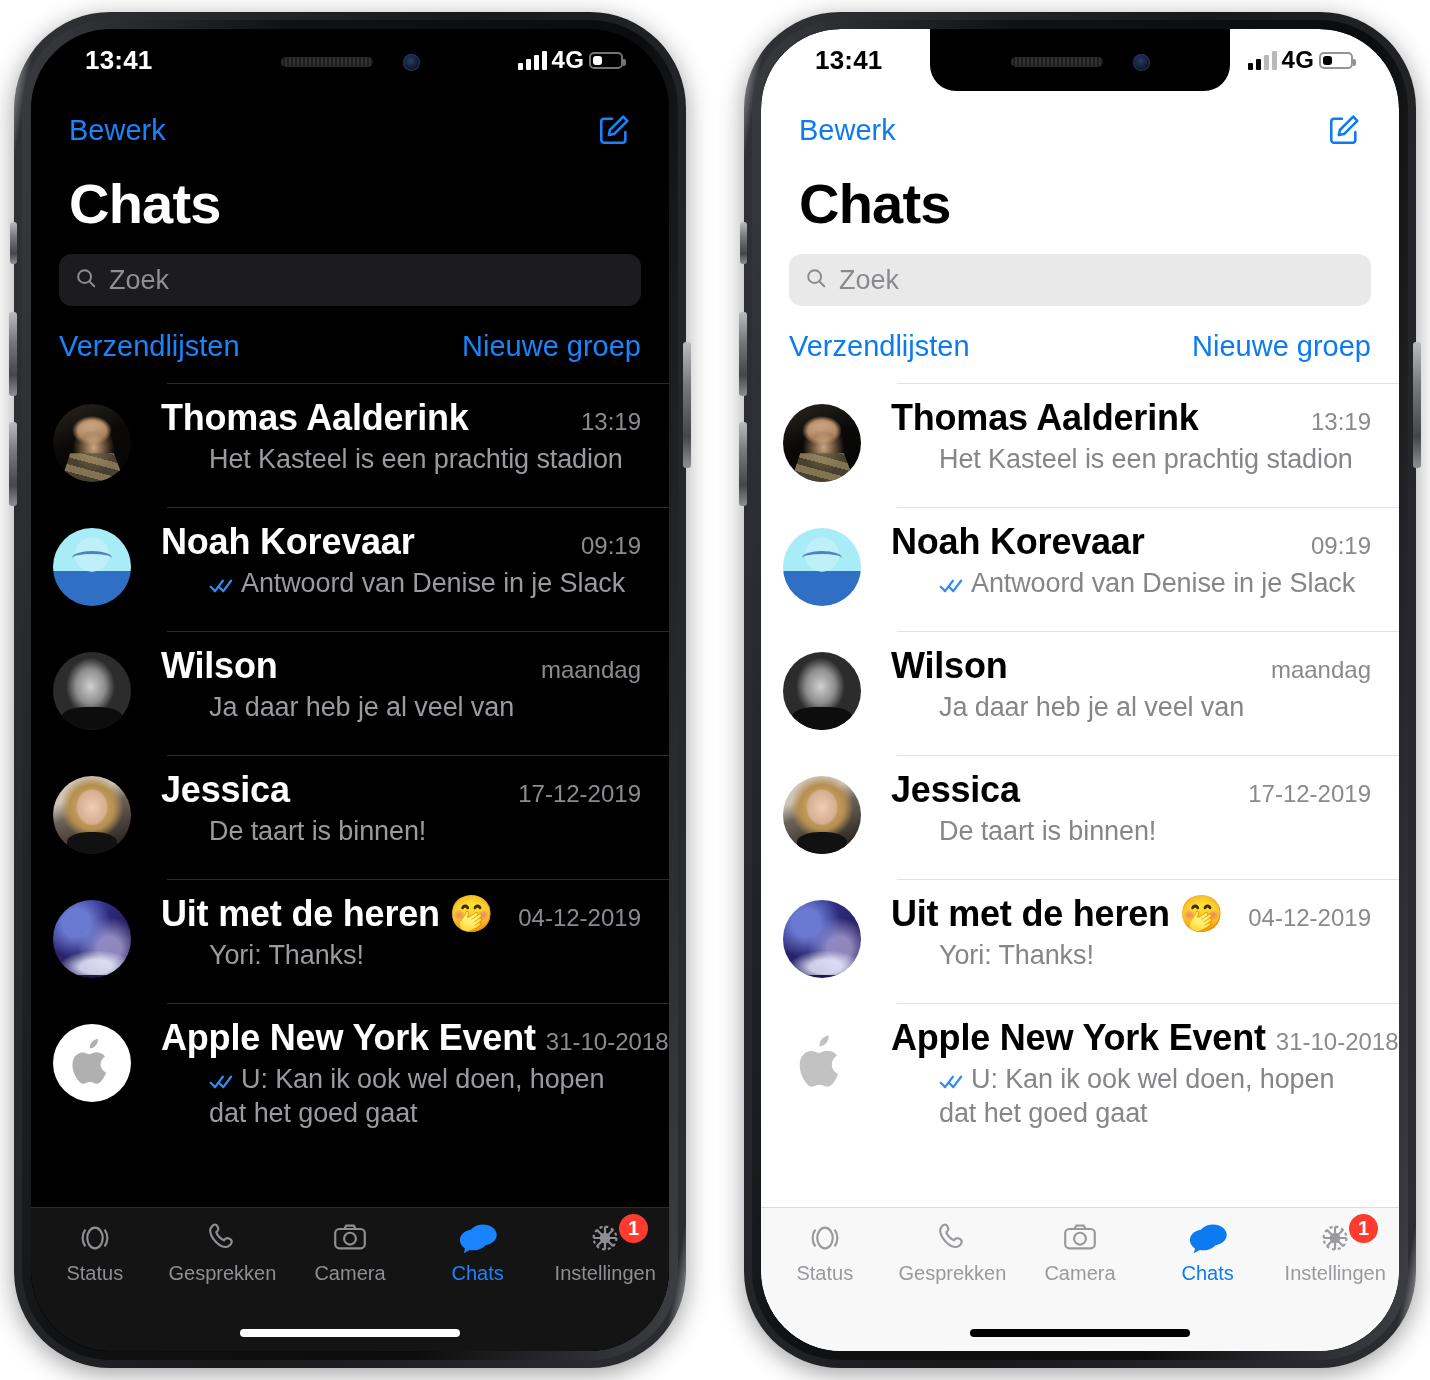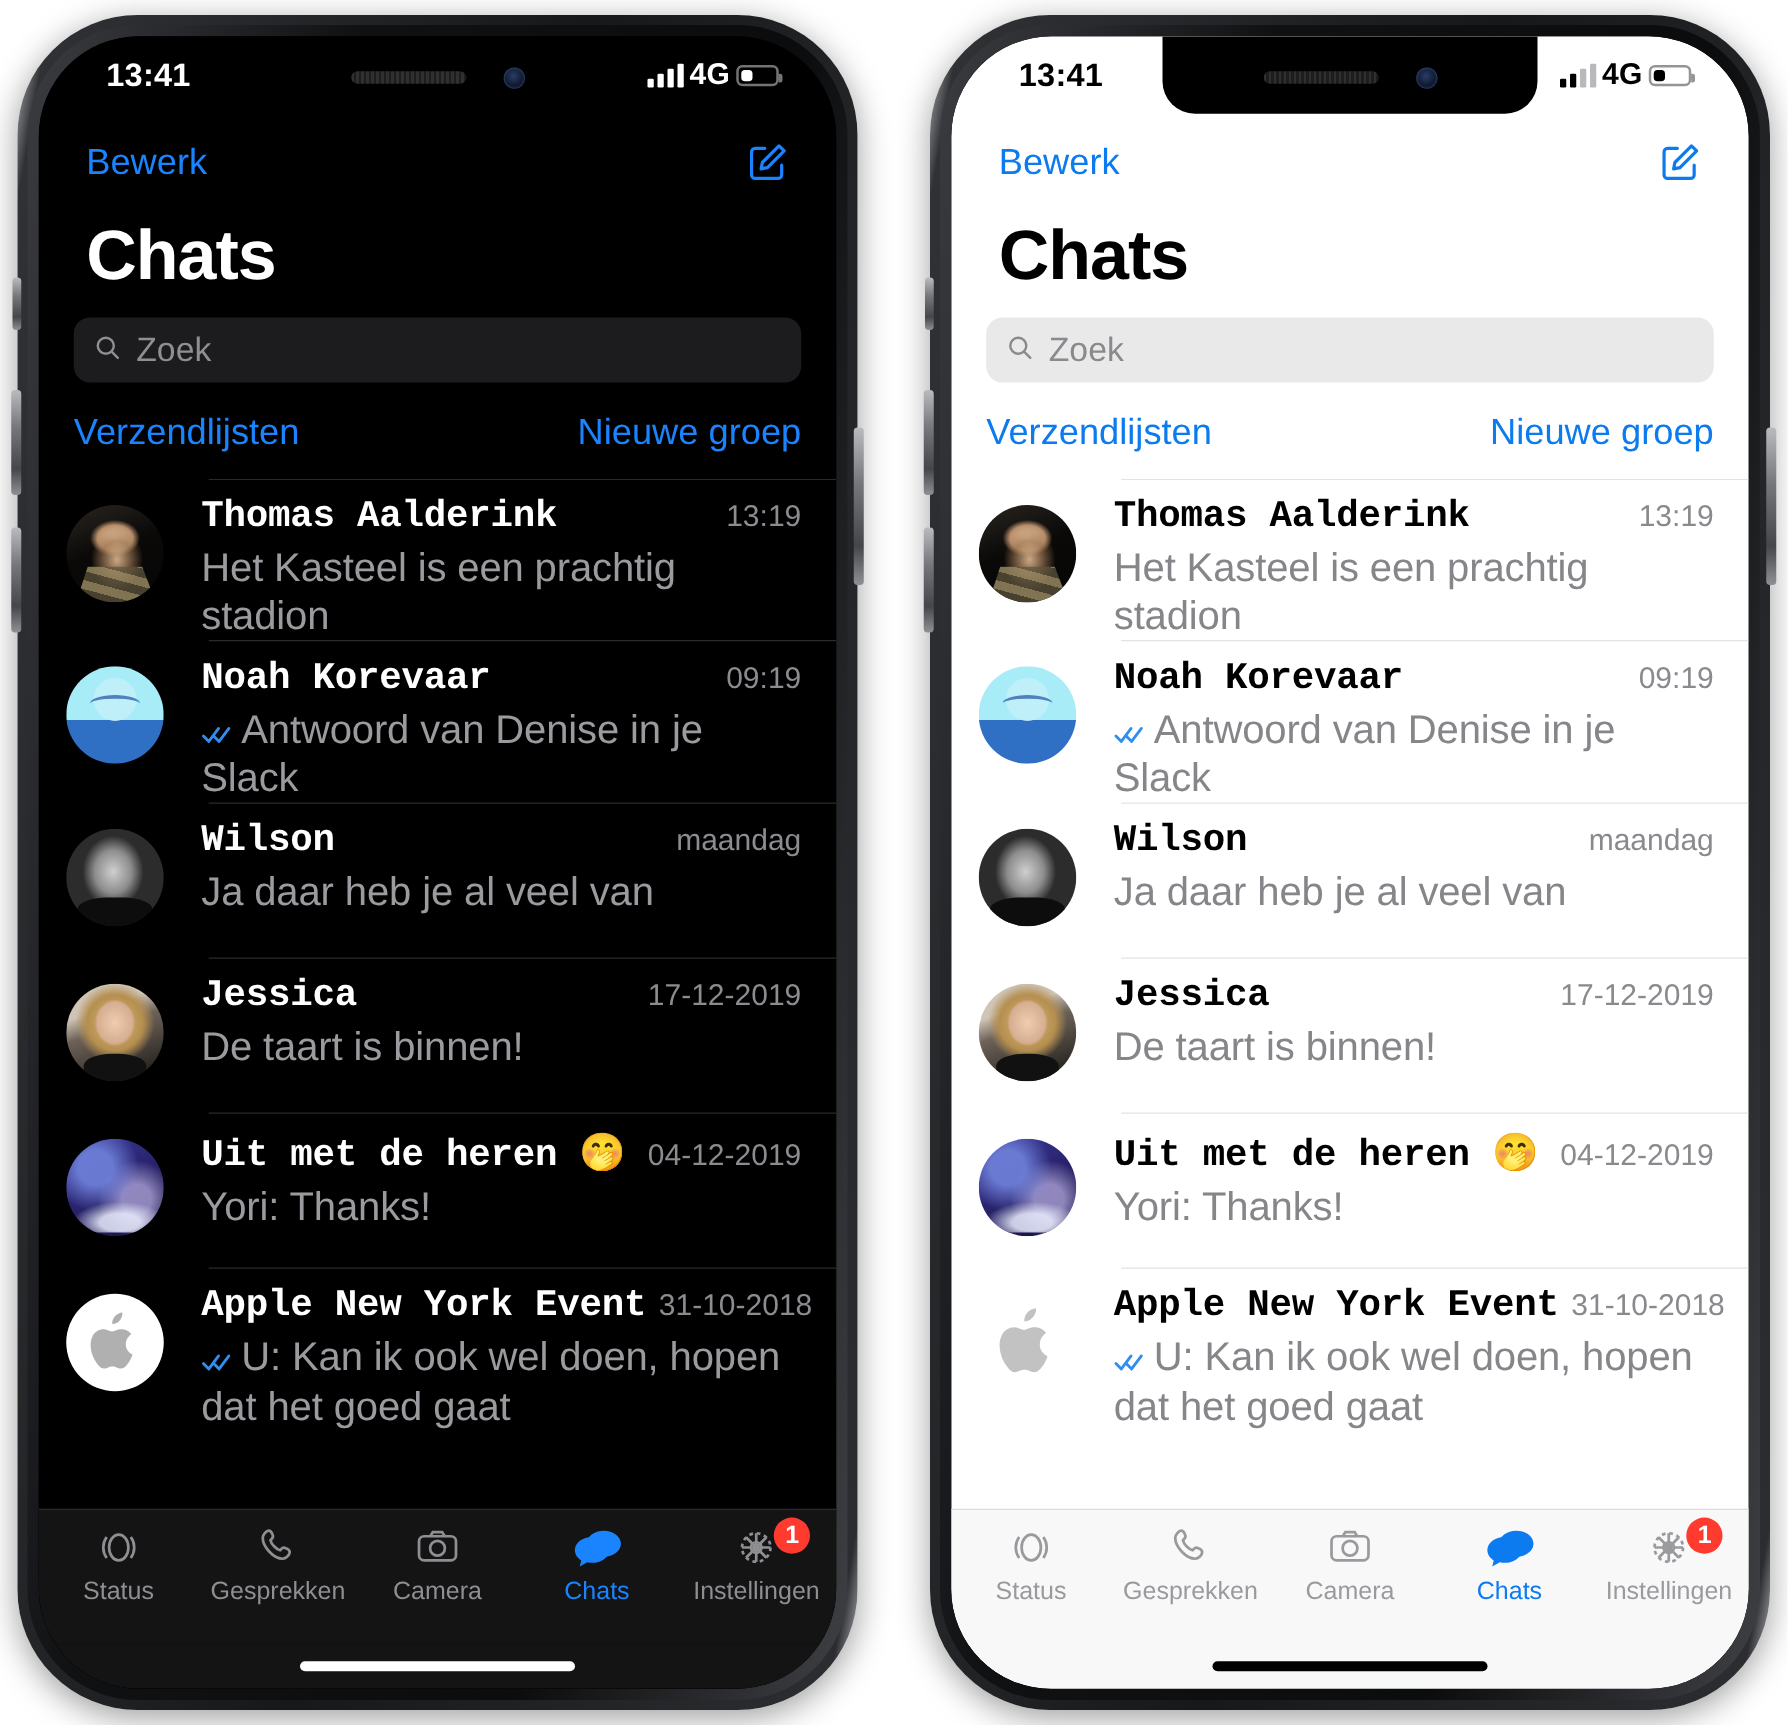--- a/index.html
+++ b/index.html
@@ -206,32 +206,32 @@
     position: relative;
   }
   .rowbody { flex: 1 1 auto; padding-left: 30px; min-width: 0; }
   .rowtop {
     display: flex;
     align-items: baseline;
     justify-content: space-between;
     gap: 10px;
   }
   .rowname {
-    font-size: 30px;
+    font-size: 36px;
     font-weight: bold;
     letter-spacing: -0.2px;
     white-space: nowrap;
-    font-family: Liberation Mono, monospace;
   }
   .rowtime { font-size: 24px; white-space: nowrap; flex: 0 0 auto; }
   .rowmsg {
-    font-size: 32px;
+    font-size: 27px;
     line-height: 1.18;
     margin-top: 5px;
     letter-spacing: -0.1px;
+    margin-left: 48px;
   }
   .ticks { display:inline-block; vertical-align:-2px; margin-right: 6px; }
 
   
   .tabbar {
     flex: 0 0 auto;
     height: 108px;
     display: flex;
     align-items: flex-start;
     padding-top: 10px;

